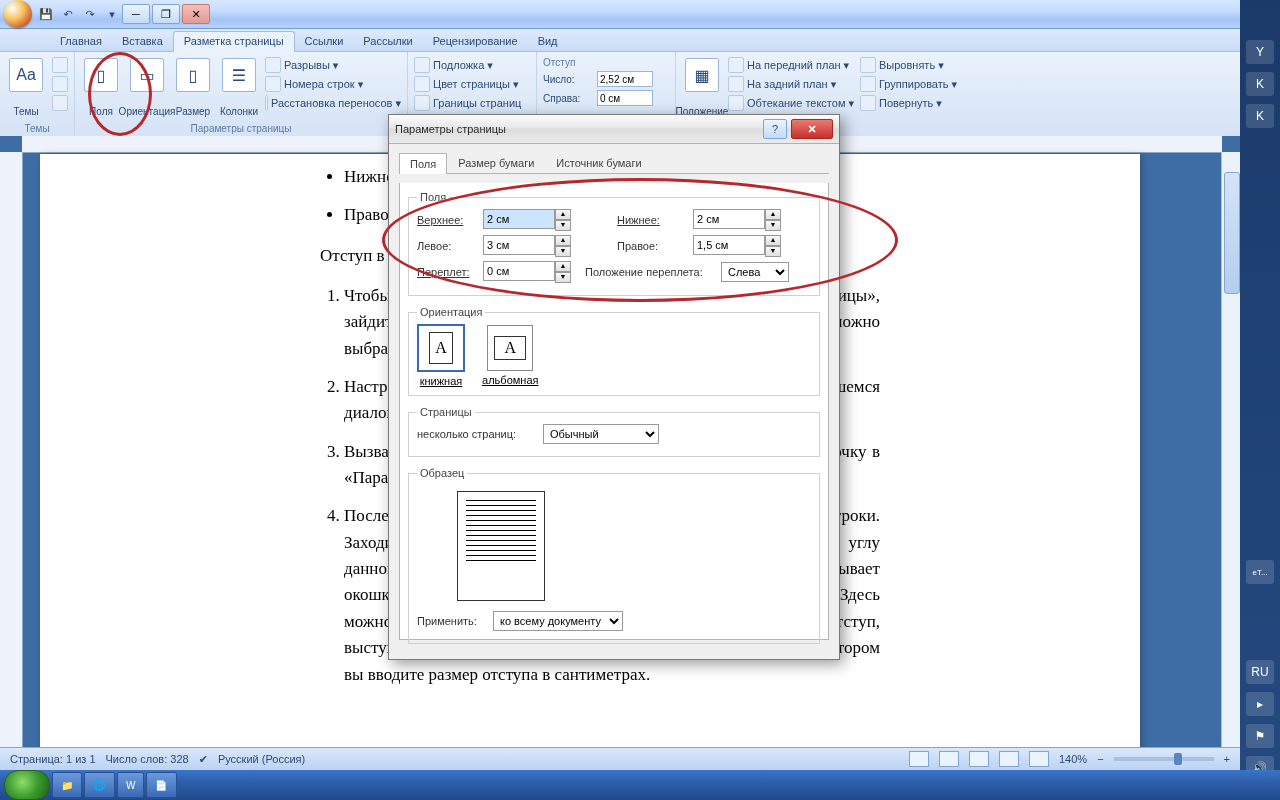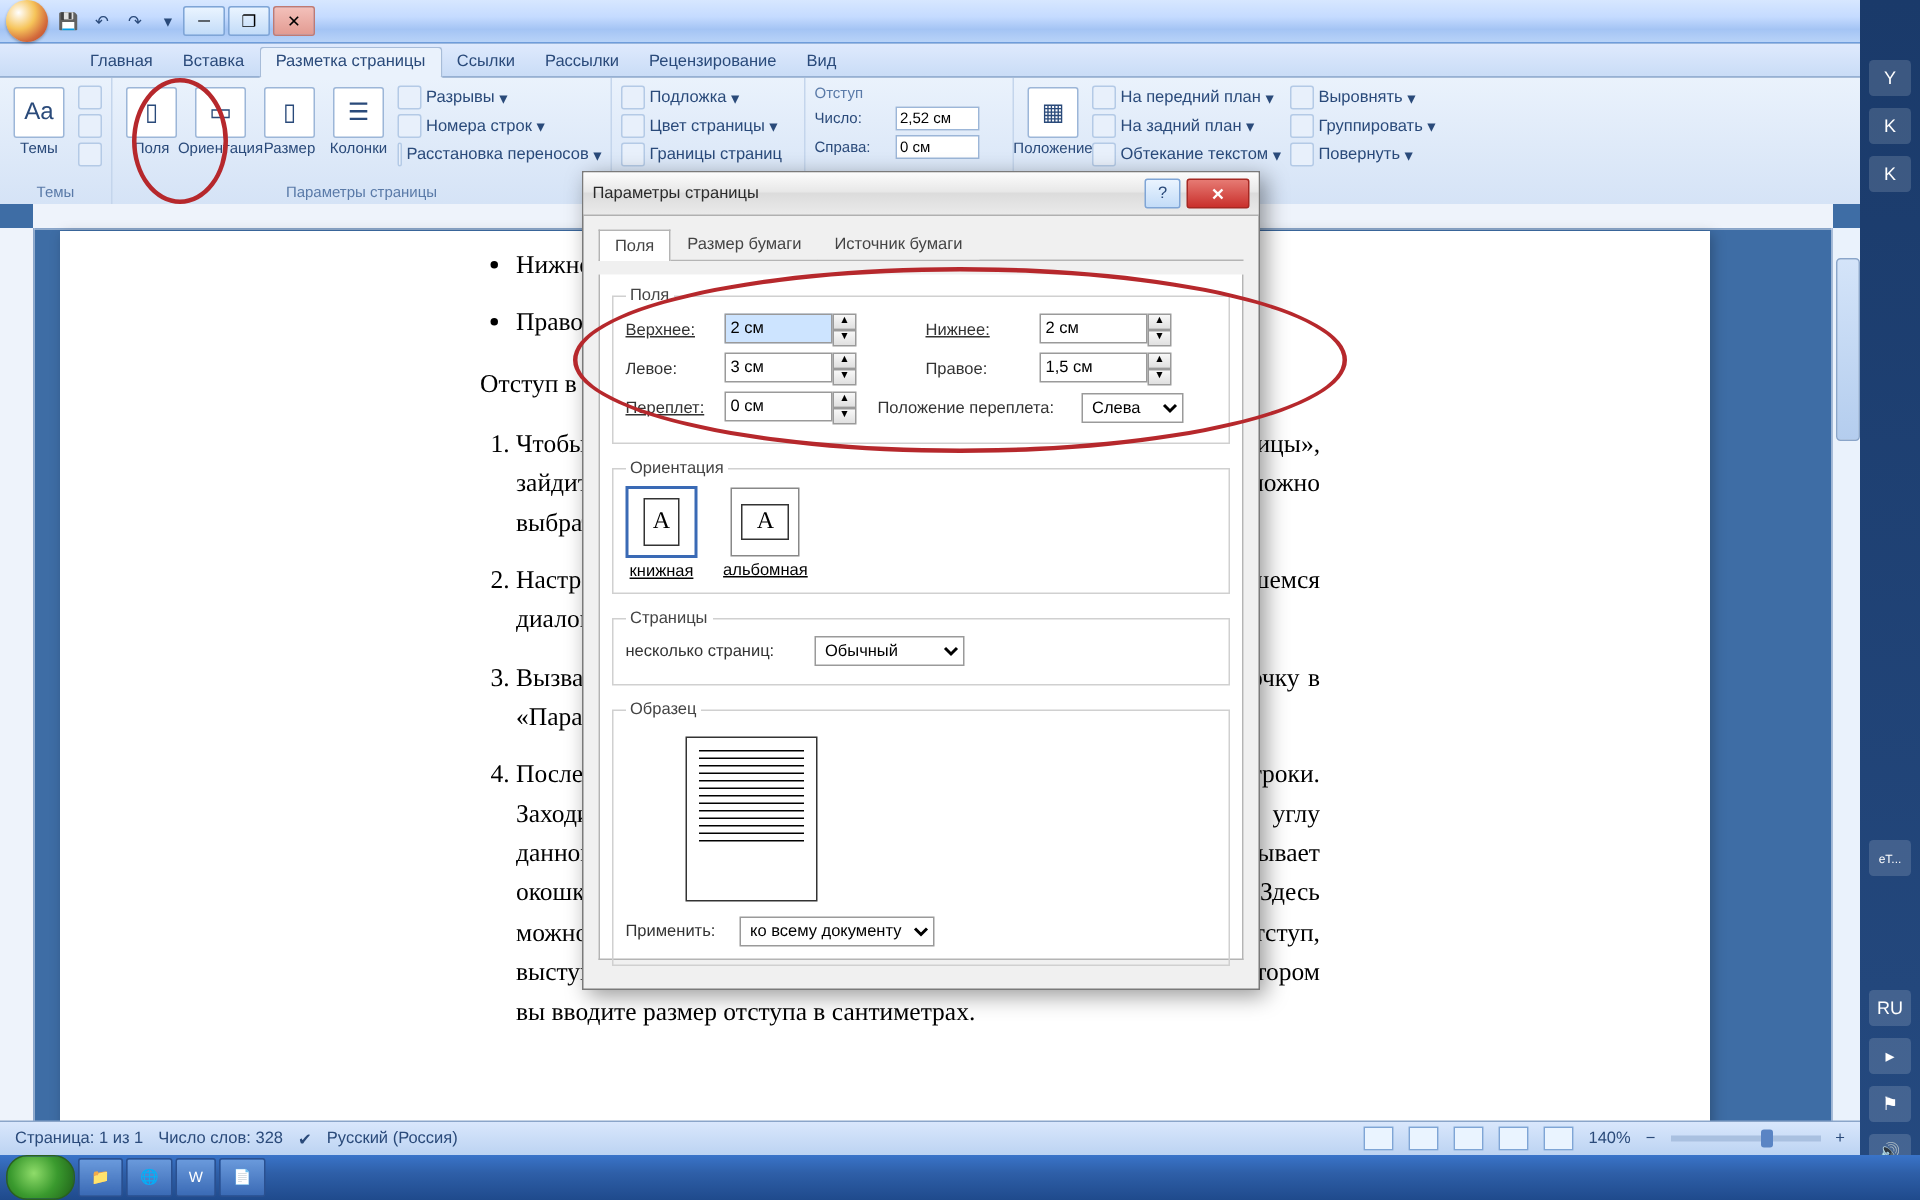--- a/index.html
+++ b/index.html
@@ -14,21 +14,21 @@
 .win-close{background:linear-gradient(#f3c0ba,#e29b92);border-color:#c17a72}
 
 .ribbon-tabs{height:22px;background:linear-gradient(#dfeafd,#c9dcf6);display:flex;align-items:flex-end;padding-left:50px;border-bottom:1px solid #a7bcd8}
 .ribbon-tab{padding:3px 10px 4px;color:#2a4a7a;cursor:pointer}
 .ribbon-tab.active{background:#eaf2fc;border:1px solid #a7bcd8;border-bottom-color:#eaf2fc;border-radius:3px 3px 0 0;position:relative;top:1px}
 
 .ribbon{height:84px;background:linear-gradient(#eaf2fc,#d5e3f6);display:flex;border-bottom:1px solid #a7bcd8}
 .group{border-right:1px solid #c4d5ec;padding:2px 4px 0;display:flex;flex-direction:column}
 .group-body{flex:1;display:flex;gap:2px}
 .group-label{text-align:center;font-size:10px;color:#5a7aa8;padding:1px 0 2px;white-space:nowrap}
-.big-btn{width:44px;display:flex;flex-direction:column;align-items:center;padding-top:4px;gap:2px;color:#2a4a7a}
+.big-btn{width:44px;display:flex;flex-direction:column;align-items:center;padding-top:4px;gap:14px;color:#2a4a7a}
 .big-btn .ico{width:32px;height:32px;background:#fff;border:1px solid #9cb6d8;border-radius:2px;display:flex;align-items:center;justify-content:center;font-size:16px}
 .big-btn span{font-size:10px;text-align:center;line-height:11px}
 .small-row{display:flex;flex-direction:column;gap:1px;padding-top:2px}
 .small-item{display:flex;align-items:center;gap:3px;color:#2a4a7a;padding:1px 2px;white-space:nowrap}
 .small-item .ico{width:14px;height:14px;background:#e8f0fb;border:1px solid #b4cae6;border-radius:2px}
 .spin-field{display:flex;align-items:center;gap:4px;padding:1px 2px}
 .spin-field label{font-size:10px;color:#2a4a7a;width:50px}
 .spin-field input{width:50px;height:14px;border:1px solid #9cb6d8;font-size:10px;padding:0 2px}
 
 .doc-area{position:absolute;top:136px;left:0;right:40px;bottom:52px;background:#3e6da5;overflow:hidden}
@@ -311,21 +311,21 @@
           <div class="orient-ico">
               <div class="pg" style="width:30px;height:22px">A</div>
             </div>
           <span class="u" style="text-decoration:underline">альбомная</span>
         </div>
       </fieldset>
       <fieldset>
         <legend>Страницы</legend>
         <div class="field-row">
           <label style="width:120px">несколько страниц:</label>
-          <select class="dlg-select" style="width:100px"><option>Обычный</option></select>
+          <select class="dlg-select" style="width:116px"><option>Обычный</option></select>
         </div>
       </fieldset>
       <fieldset>
         <legend>Образец</legend>
         <div class="preview-box">
           <div class="ln"></div>
             <div class="ln"></div>
             <div class="ln"></div>
             <div class="ln"></div>
             <div class="ln"></div>

